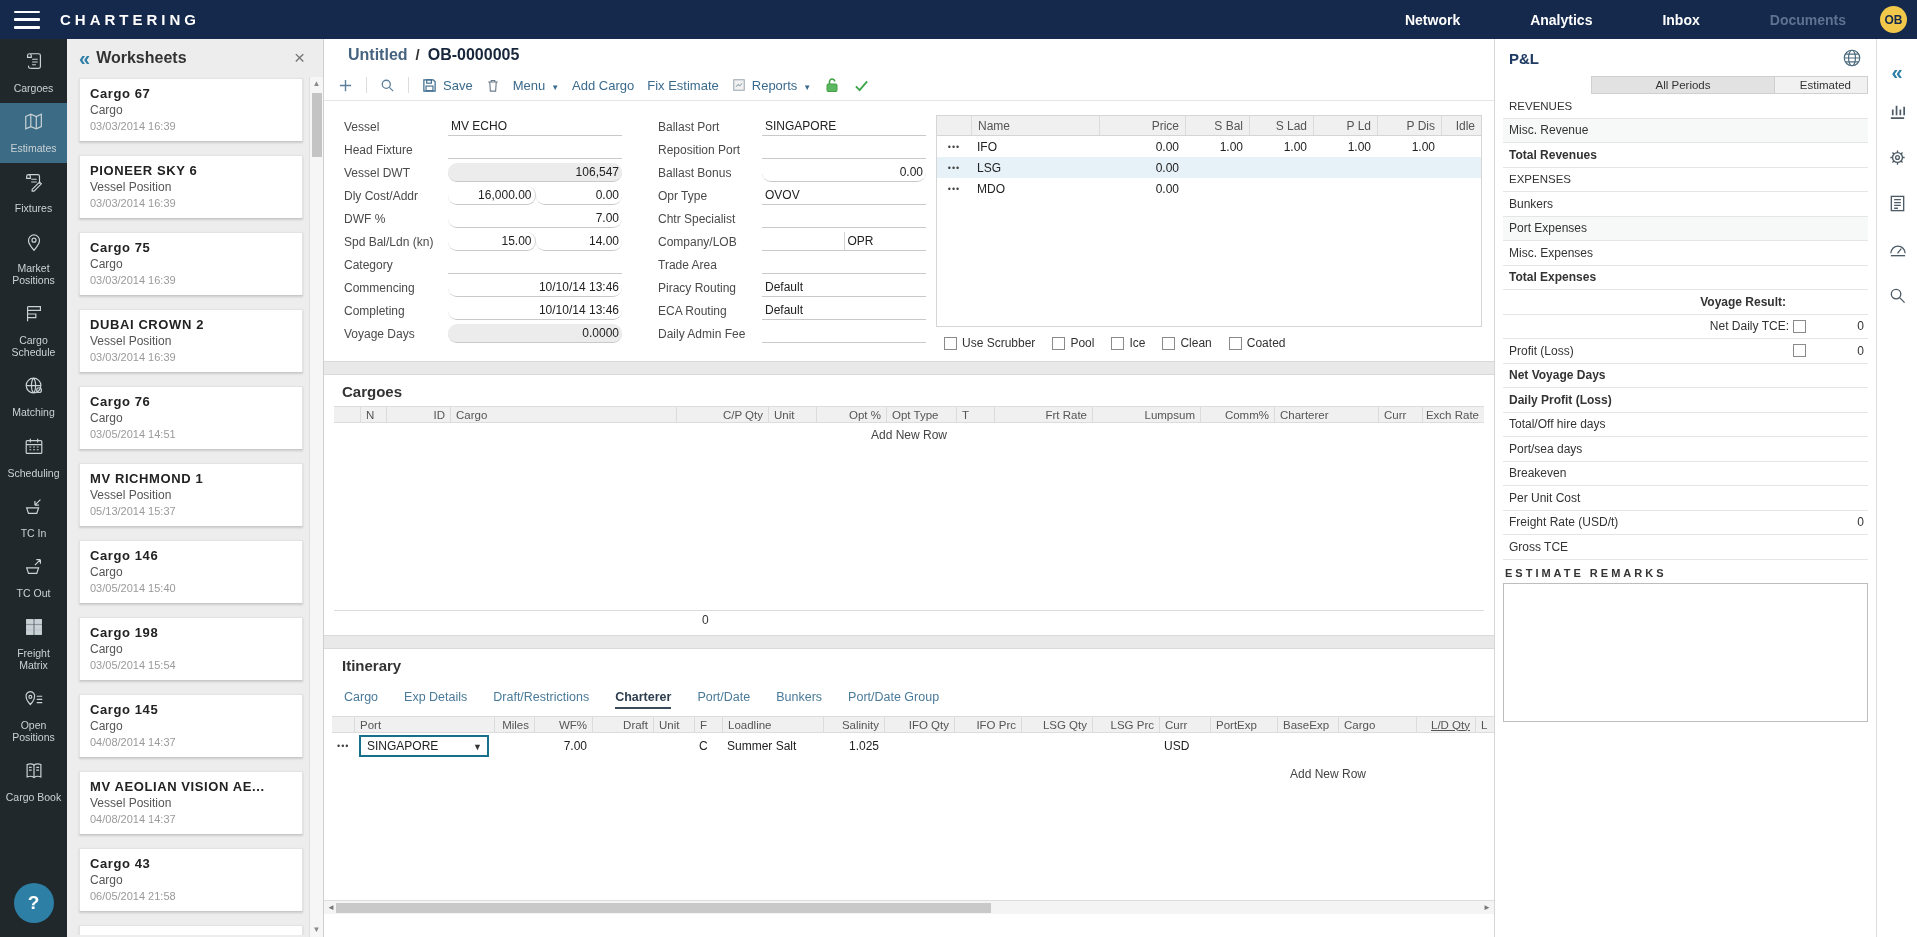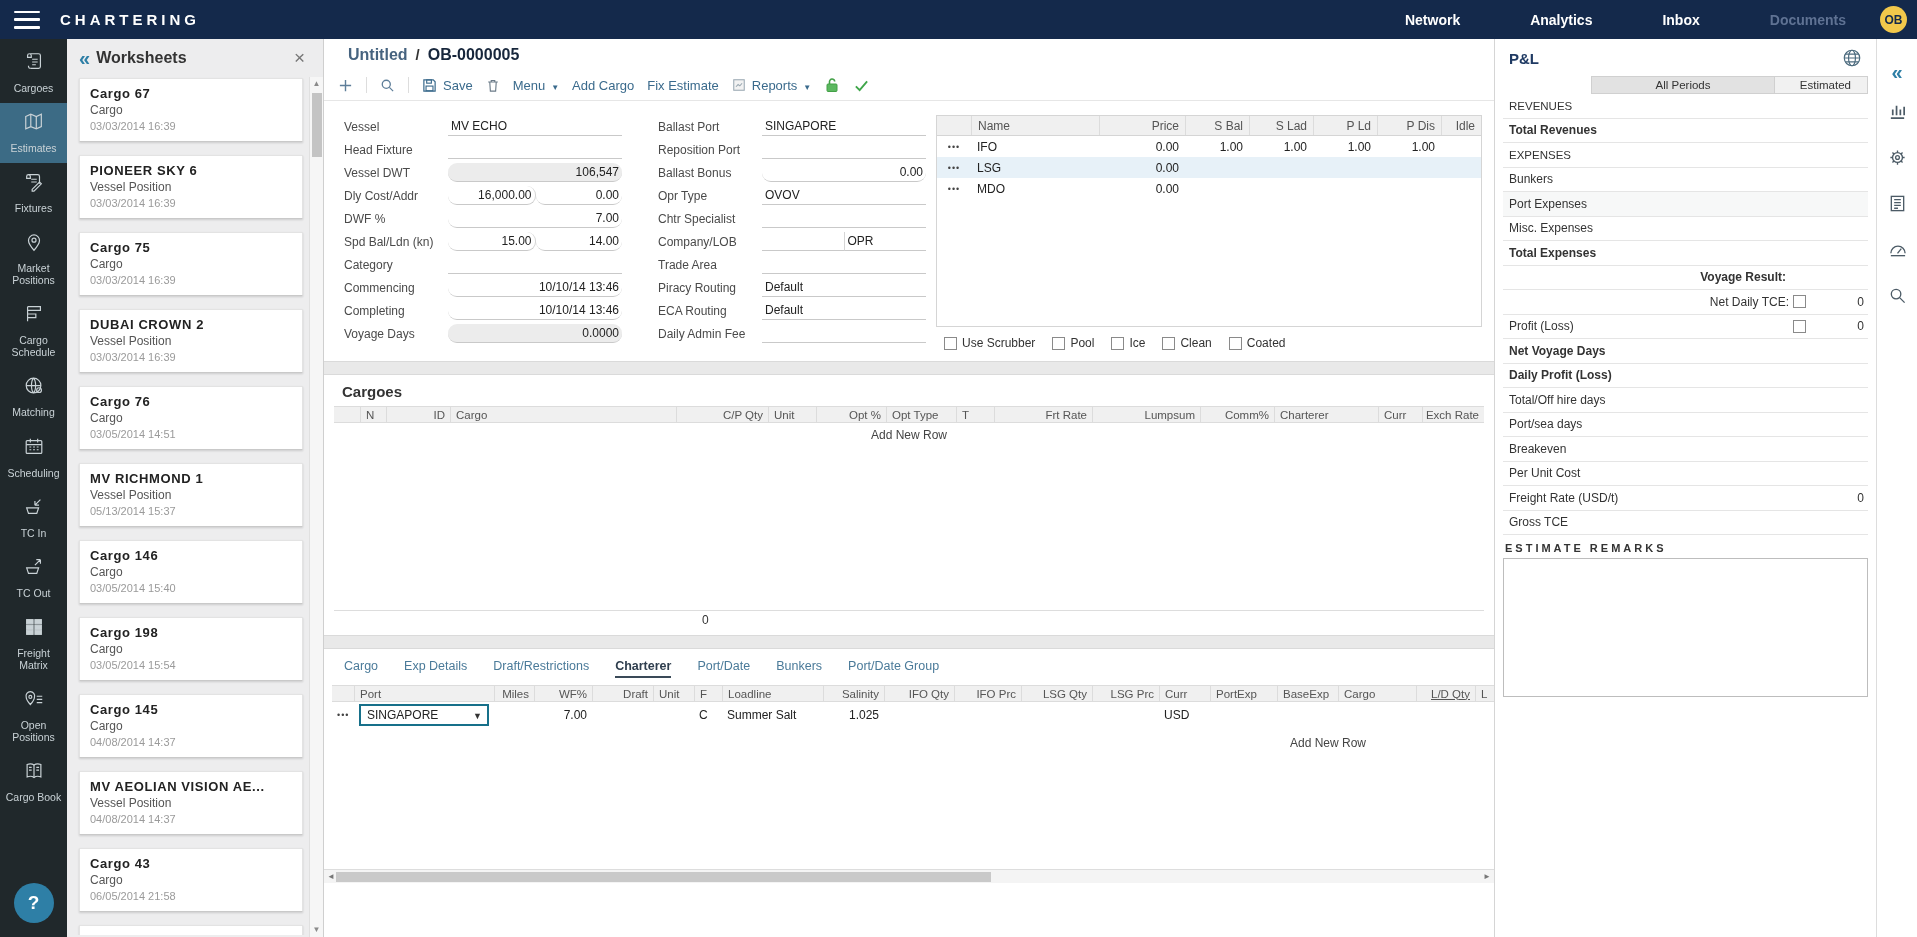--- a/index.html
+++ b/index.html
@@ -637,20 +637,21 @@
       </div>
       <div class="add-row">Add New Row</div>
       <div class="cargo-spacer"></div>
     </div>
     <div class="ctotal">
         <span>0</span>
       </div>
 
     <div class="band b2"></div>
 
+    <div class="sec-title">Itinerary</div>
     <div class="itabs">
       <span class="itab">Cargo</span>
       <span class="itab">Exp Details</span>
       <span class="itab">Draft/Restrictions</span>
       <span class="itab active">Charterer</span>
       <span class="itab">Port/Date</span>
       <span class="itab">Bunkers</span>
       <span class="itab">Port/Date Group</span>
     </div>
     <div class="itable">
@@ -718,20 +719,23 @@
           <path d="M2.5 11h17M3.6 6.7h14.8M3.6 15.3h14.8"></path>
         </svg></span>
     <div class="pnl-title">P&amp;L</div>
     <div class="pnl-period">
       <div class="pp-all">All Periods</div>
       <div class="pp-est">Estimated</div>
     </div>
     <div>
       <div class="prow section">
           <span class="lbl">REVENUES</span>
+        </div>
+      <div class="prow shaded">
+          <span class="lbl">Misc. Revenue</span>
         </div>
       <div class="prow bold">
           <span class="lbl">Total Revenues</span>
         </div>
       <div class="prow section">
           <span class="lbl">EXPENSES</span>
         </div>
       <div class="prow">
           <span class="lbl">Bunkers</span>
         </div>

